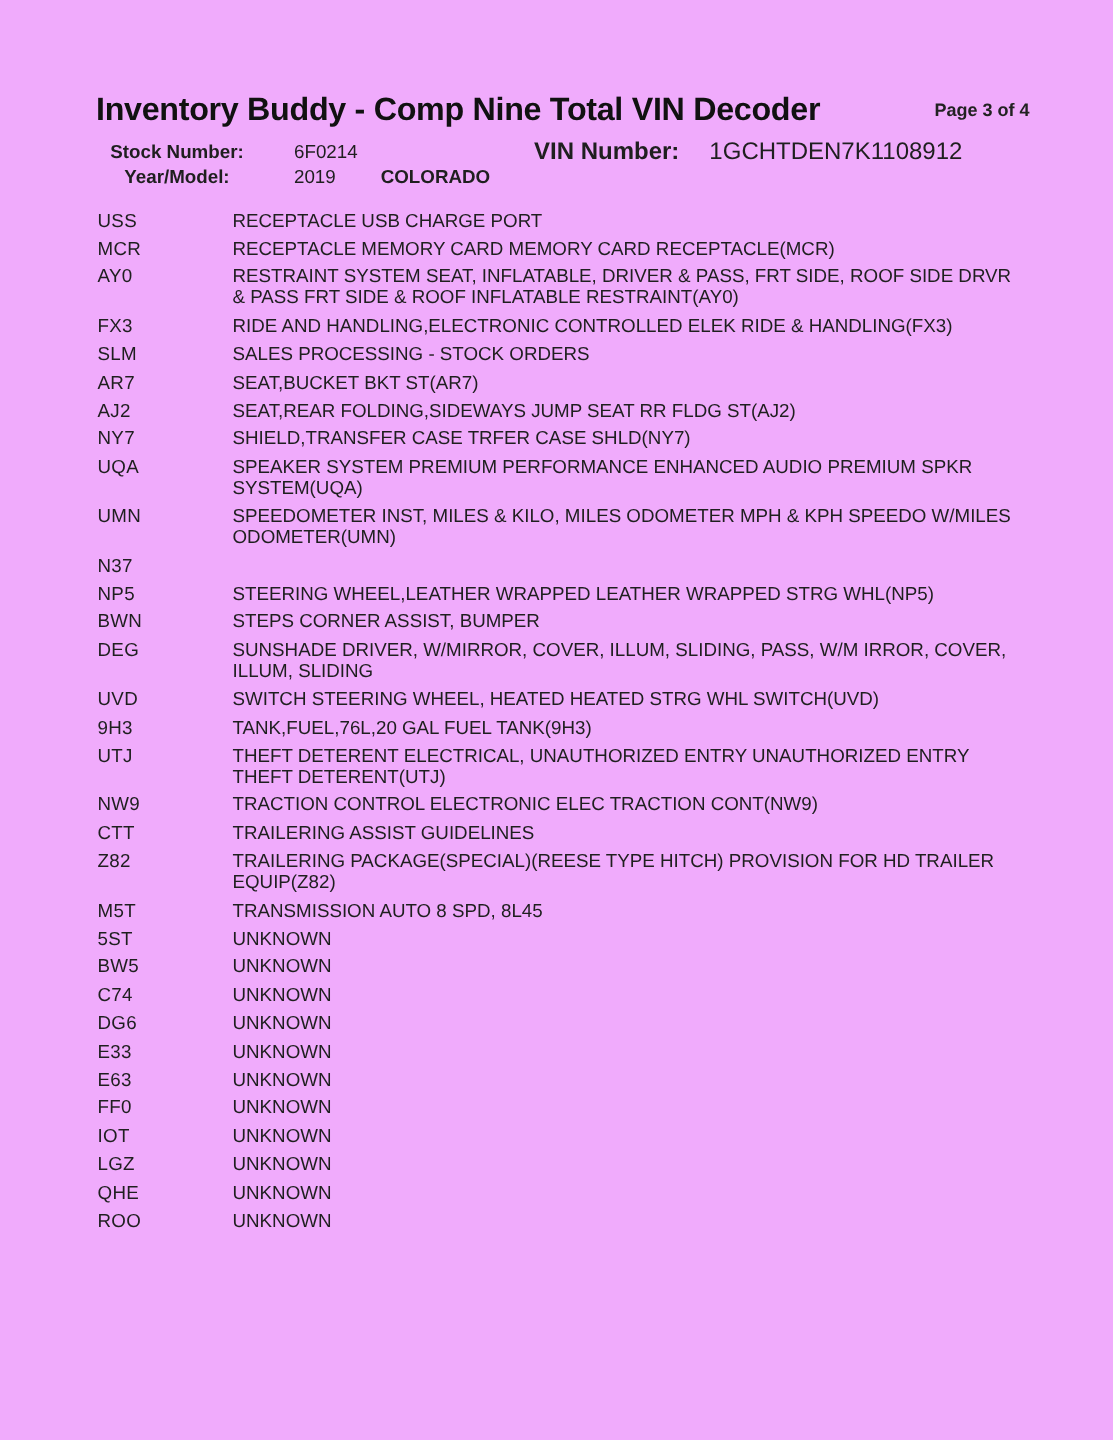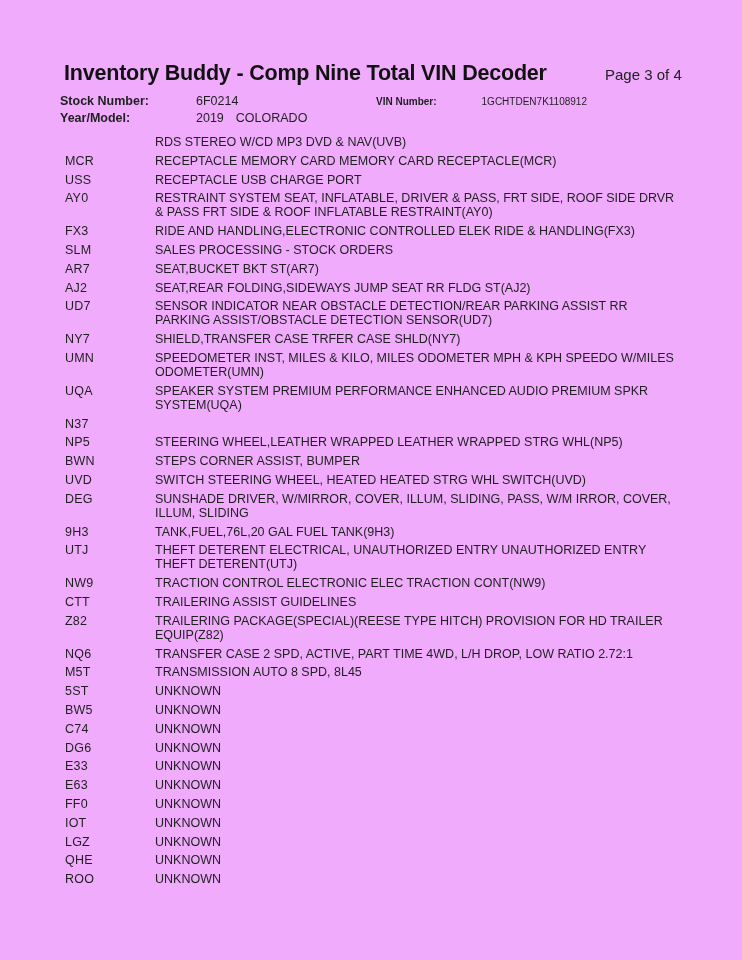--- a/index.html
+++ b/index.html
@@ -23,51 +23,51 @@
     left: 64px;
     font-size: 21.5px;
     font-weight: 700;
     letter-spacing: -0.2px;
     white-space: nowrap;
     color: #111111;
   }
   .page-label {
     position: absolute;
     top: 66px;
-    left: 605px;
-    font-size: 15px;
+    left: 623px;
+    font-size: 12px;
     color: #222222;
+    font-weight: bold;
   }
   .info-row {
     position: absolute;
     left: 60px;
     display: flex;
     font-size: 12.5px;
     line-height: 13px;
     white-space: nowrap;
   }
   .info-row.row1 { top: 95px; }
   .info-row.row2 { top: 112px; }
   .info-label {
     width: 116px;
     flex: 0 0 116px;
-    text-align: left;
+    text-align: center;
     font-weight: 700;
   }
   .info-value { margin-left: 20px; }
-  .model-value { margin-left: 12px; }
+  .model-value { margin-left: 30px; font-weight: bold; }
   .vin-group {
     position: absolute;
     top: 95px;
-    left: 376px;
+    left: 356px;
     display: flex;
-    font-size: 10px;
+    font-size: 16px;
     line-height: 13px;
     white-space: nowrap;
-    gap: 25px;
   }
   .vin-group .info-label {
     width: auto;
     flex: none;
   }
   .options {
     position: absolute;
     top: 135px;
     left: 65px;
     width: 615px;
@@ -109,34 +109,33 @@
   <div class="info-row row2">
     <span class="info-label">Year/Model:</span>
     <span class="info-value">2019</span>
     <span class="info-value model-value">COLORADO</span>
   </div>
 
   <div class="options">
 
       <div class="opt-row">
         <div class="opt-code"></div>
-        <div class="opt-desc">RDS STEREO W/CD MP3 DVD &amp; NAV(UVB)</div>
+      </div>
+
+      <div class="opt-row">
+        <div class="opt-code">USS</div>
+        <div class="opt-desc">RECEPTACLE USB CHARGE PORT</div>
       </div>
 
       <div class="opt-row">
         <div class="opt-code">MCR</div>
         <div class="opt-desc">RECEPTACLE MEMORY CARD MEMORY CARD RECEPTACLE(MCR)</div>
       </div>
 
       <div class="opt-row">
-        <div class="opt-code">USS</div>
-        <div class="opt-desc">RECEPTACLE USB CHARGE PORT</div>
-      </div>
-
-      <div class="opt-row">
         <div class="opt-code">AY0</div>
         <div class="opt-desc">RESTRAINT SYSTEM SEAT, INFLATABLE, DRIVER &amp; PASS, FRT SIDE, ROOF SIDE DRVR &amp; PASS FRT SIDE &amp; ROOF INFLATABLE RESTRAINT(AY0)</div>
       </div>
 
       <div class="opt-row">
         <div class="opt-code">FX3</div>
         <div class="opt-desc">RIDE AND HANDLING,ELECTRONIC CONTROLLED ELEK RIDE &amp; HANDLING(FX3)</div>
       </div>
 
       <div class="opt-row">
@@ -147,65 +146,61 @@
       <div class="opt-row">
         <div class="opt-code">AR7</div>
         <div class="opt-desc">SEAT,BUCKET BKT ST(AR7)</div>
       </div>
 
       <div class="opt-row">
         <div class="opt-code">AJ2</div>
         <div class="opt-desc">SEAT,REAR FOLDING,SIDEWAYS JUMP SEAT RR FLDG ST(AJ2)</div>
       </div>
 
-      <div class="opt-row">
-        <div class="opt-code">UD7</div>
-        <div class="opt-desc">SENSOR INDICATOR NEAR OBSTACLE DETECTION/REAR PARKING ASSIST RR PARKING ASSIST/OBSTACLE DETECTION SENSOR(UD7)</div>
-      </div>
 
       <div class="opt-row">
         <div class="opt-code">NY7</div>
         <div class="opt-desc">SHIELD,TRANSFER CASE TRFER CASE SHLD(NY7)</div>
       </div>
 
       <div class="opt-row">
+        <div class="opt-code">UQA</div>
+        <div class="opt-desc">SPEAKER SYSTEM PREMIUM PERFORMANCE ENHANCED AUDIO PREMIUM SPKR SYSTEM(UQA)</div>
+      </div>
+
+      <div class="opt-row">
         <div class="opt-code">UMN</div>
         <div class="opt-desc">SPEEDOMETER INST, MILES &amp; KILO, MILES ODOMETER MPH &amp; KPH SPEEDO W/MILES ODOMETER(UMN)</div>
       </div>
 
       <div class="opt-row">
-        <div class="opt-code">UQA</div>
-        <div class="opt-desc">SPEAKER SYSTEM PREMIUM PERFORMANCE ENHANCED AUDIO PREMIUM SPKR SYSTEM(UQA)</div>
-      </div>
-
-      <div class="opt-row">
         <div class="opt-code">N37</div>
       </div>
 
       <div class="opt-row">
         <div class="opt-code">NP5</div>
         <div class="opt-desc">STEERING WHEEL,LEATHER WRAPPED LEATHER WRAPPED STRG WHL(NP5)</div>
       </div>
 
       <div class="opt-row">
         <div class="opt-code">BWN</div>
         <div class="opt-desc">STEPS CORNER ASSIST, BUMPER</div>
       </div>
 
       <div class="opt-row">
+        <div class="opt-code">DEG</div>
+        <div class="opt-desc">SUNSHADE DRIVER, W/MIRROR, COVER, ILLUM, SLIDING, PASS, W/M IRROR, COVER, ILLUM, SLIDING</div>
+      </div>
+
+      <div class="opt-row">
         <div class="opt-code">UVD</div>
         <div class="opt-desc">SWITCH STEERING WHEEL, HEATED HEATED STRG WHL SWITCH(UVD)</div>
       </div>
 
       <div class="opt-row">
-        <div class="opt-code">DEG</div>
-        <div class="opt-desc">SUNSHADE DRIVER, W/MIRROR, COVER, ILLUM, SLIDING, PASS, W/M IRROR, COVER, ILLUM, SLIDING</div>
-      </div>
-
-      <div class="opt-row">
         <div class="opt-code">9H3</div>
         <div class="opt-desc">TANK,FUEL,76L,20 GAL FUEL TANK(9H3)</div>
       </div>
 
       <div class="opt-row">
         <div class="opt-code">UTJ</div>
         <div class="opt-desc">THEFT DETERENT ELECTRICAL, UNAUTHORIZED ENTRY UNAUTHORIZED ENTRY THEFT DETERENT(UTJ)</div>
       </div>
 
       <div class="opt-row">
@@ -216,24 +211,20 @@
       <div class="opt-row">
         <div class="opt-code">CTT</div>
         <div class="opt-desc">TRAILERING ASSIST GUIDELINES</div>
       </div>
 
       <div class="opt-row">
         <div class="opt-code">Z82</div>
         <div class="opt-desc">TRAILERING PACKAGE(SPECIAL)(REESE TYPE HITCH) PROVISION FOR HD TRAILER EQUIP(Z82)</div>
       </div>
 
-      <div class="opt-row">
-        <div class="opt-code">NQ6</div>
-        <div class="opt-desc">TRANSFER CASE 2 SPD, ACTIVE, PART TIME 4WD, L/H DROP, LOW RATIO 2.72:1</div>
-      </div>
 
       <div class="opt-row">
         <div class="opt-code">M5T</div>
         <div class="opt-desc">TRANSMISSION AUTO 8 SPD, 8L45</div>
       </div>
 
       <div class="opt-row">
         <div class="opt-code">5ST</div>
         <div class="opt-desc">UNKNOWN</div>
       </div>

